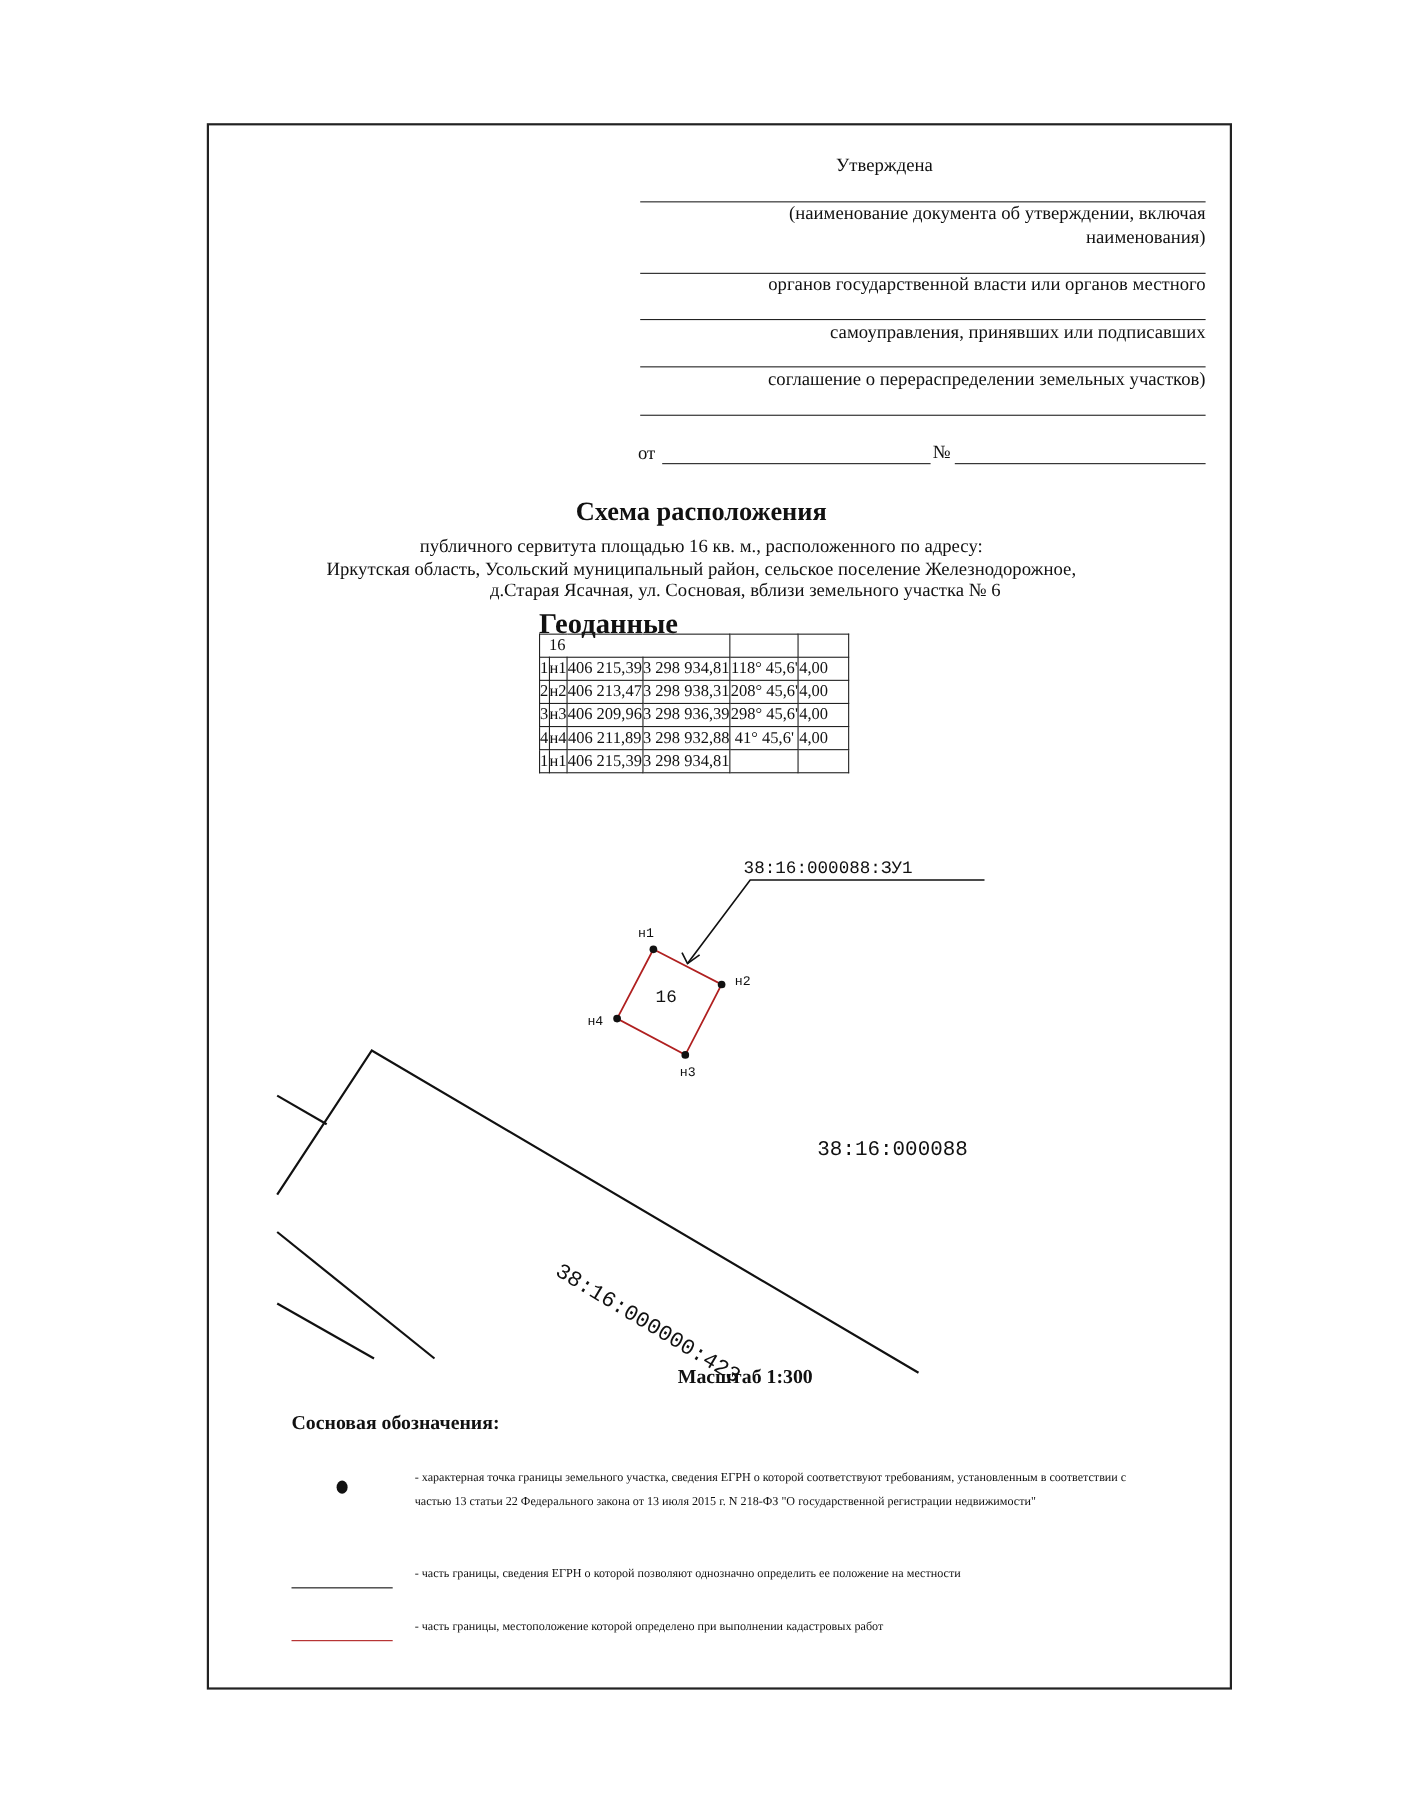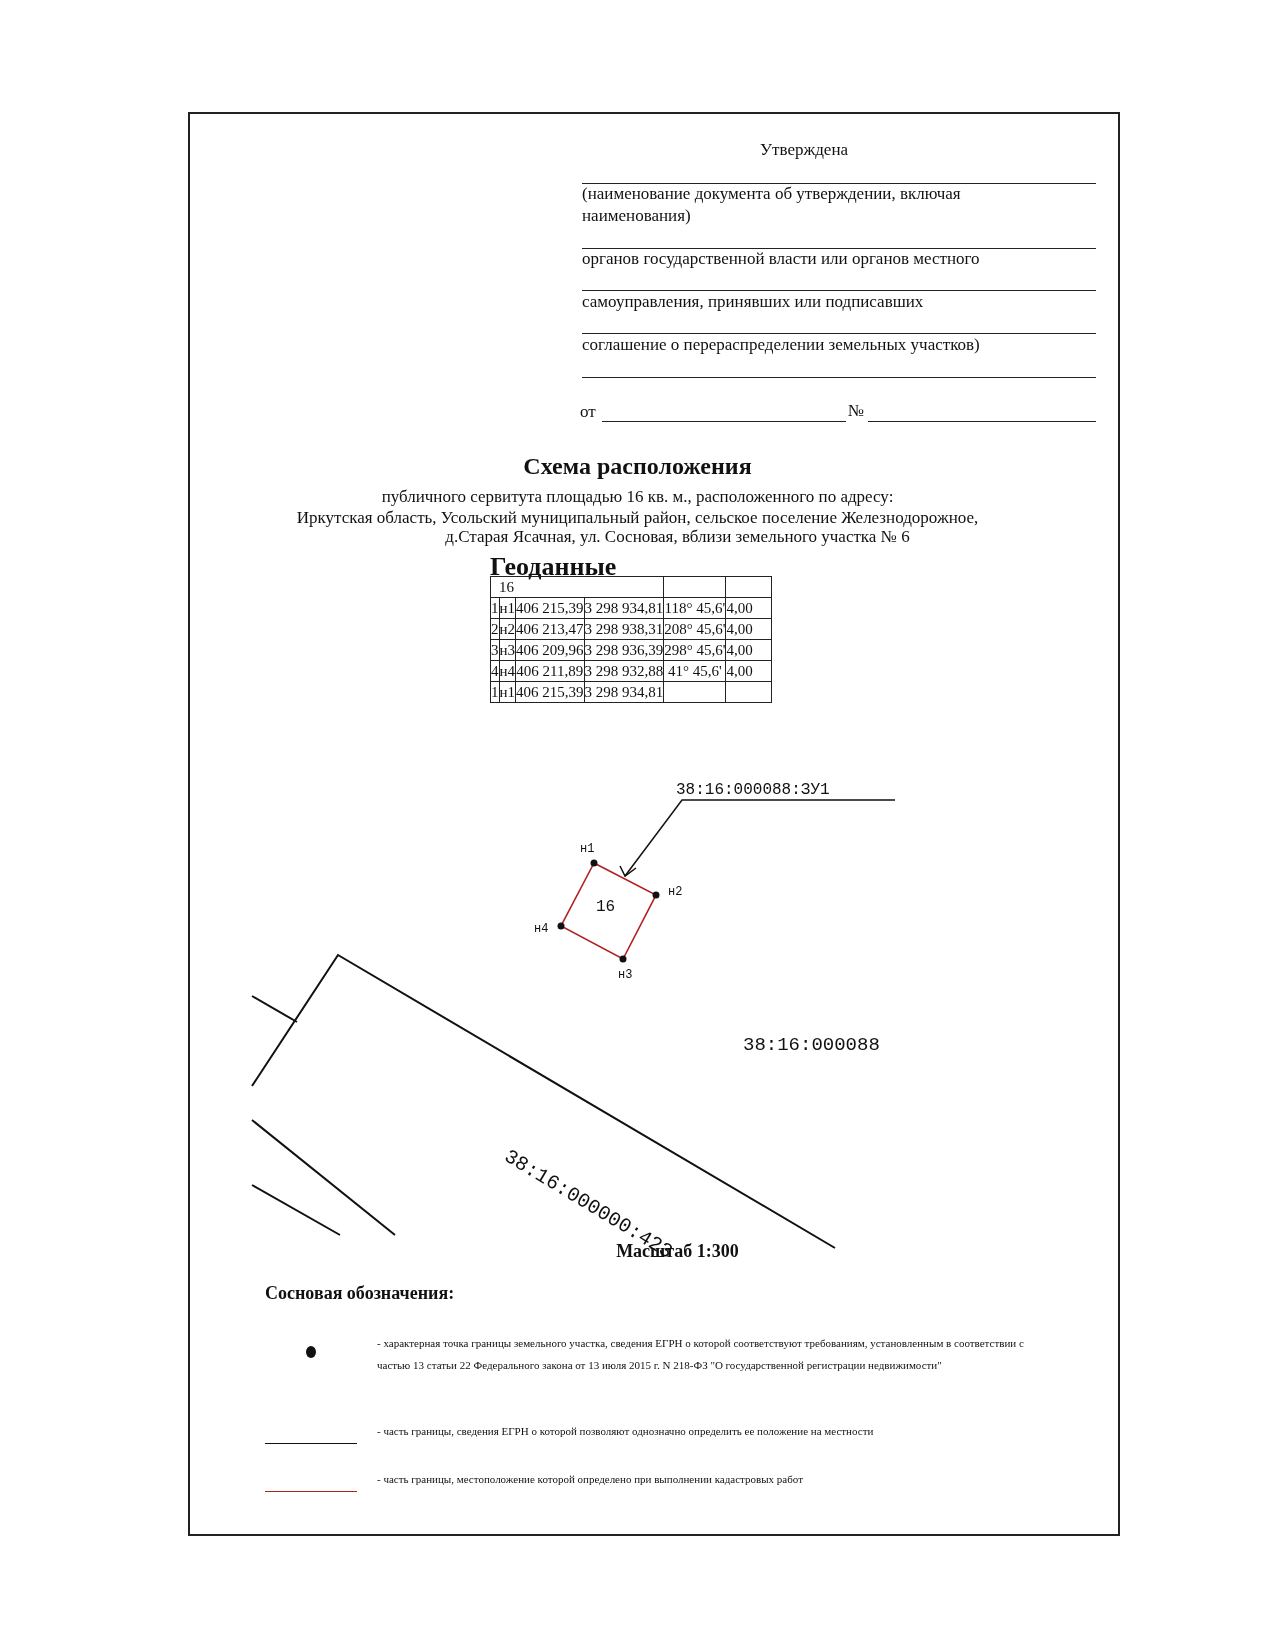--- a/index.html
+++ b/index.html
@@ -1,21 +1,21 @@
 <!DOCTYPE html>
 <html><head>
 <meta charset="utf-8">
 <style>
   html, body { margin:0; padding:0; background:#fff; }
   body { width:1275px; height:1650px; position:relative; overflow:hidden;
          font-family:"Liberation Serif", serif; color:#111; }
   .frame { position:absolute; left:188px; top:112px; width:932px; height:1424px;
            border:2px solid #222; box-sizing:border-box; }
   .abs { position:absolute; }
-  .hdr { font-size:17px; text-align:left; }
+  .hdr { font-size:17px; text-align:right; }
   .uline { position:absolute; left:582px; width:514px; height:0; border-top:1.5px solid #222; }
   .title { position:absolute; left:0; width:1275px; text-align:center; font-weight:bold; font-size:24px; }
   .sub { position:absolute; left:0; width:1275px; text-align:center; font-size:17px; line-height:21px; }
   table.geo { position:absolute; left:490px; top:576px; border-collapse:collapse; font-size:15px; }
   table.geo td, table.geo th { border:1.3px solid #222; text-align:center; padding:0; height:20px; }
   table.geo th { font-weight:bold; font-size:15px; line-height:18px; height:42px; }
   .mono { font-family:"Liberation Mono", monospace; }
   .legend-text { position:absolute; left:377px; font-size:11px; line-height:22px; width:700px; }
 </style>
 </head>

